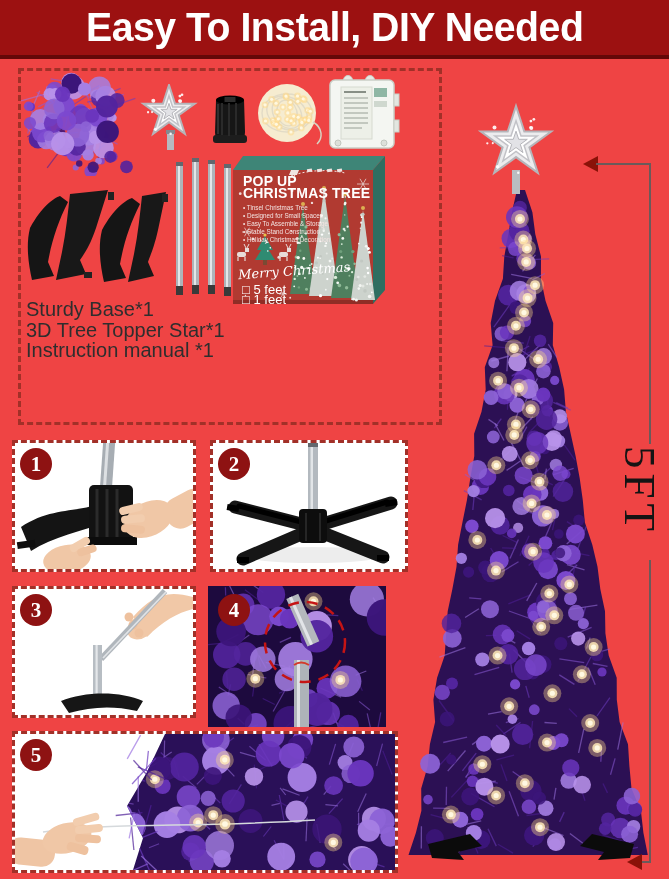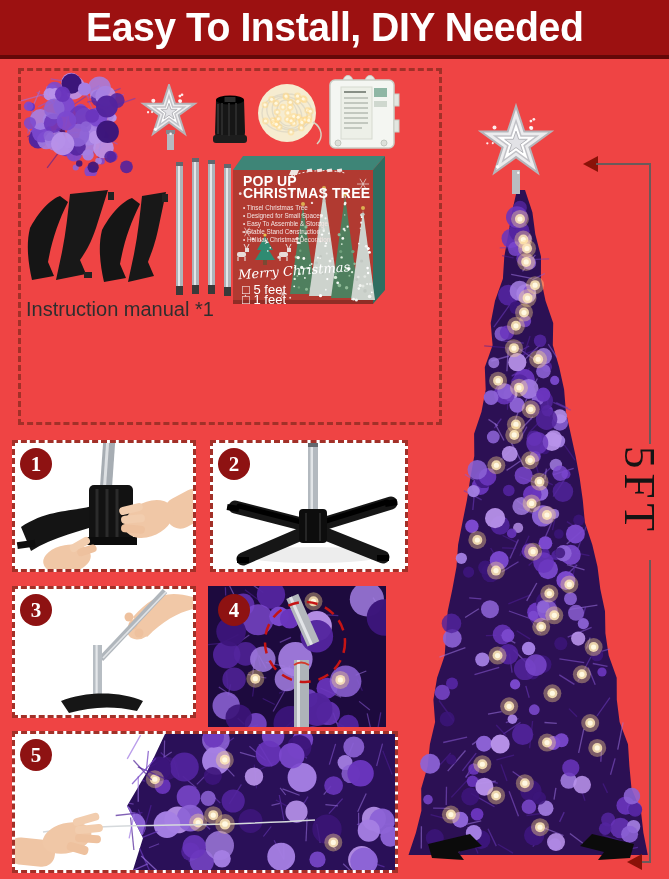--- a/index.html
+++ b/index.html
@@ -508,20 +508,22 @@
       <span>□</span>
       <span>5 feet</span>
     </div>
     <div class="box-opt" style="top:141px">
       <span>□</span>
       <span>1 feet</span>
     </div>
   </div>
 
   <div class="pkg-text">
+    <div class="pkg-item"><span>Sturdy Base*1</span><span class="small"></span></div>
+    <div class="pkg-item"><span>3D Tree Topper Star*1</span><span class="small"></span></div>
     <div class="pkg-item"><span>Instruction manual *1</span><span class="small"></span></div>
   </div>
 
   <div class="panel" style="left:12px;top:440px;width:184px;height:132px">
     <div class="badge" style="left:5px;top:5px">1</div>
     <svg width="178" height="126" viewBox="0 0 178 126">
       <g transform="rotate(4 93 30)">
           <rect x="86" y="-8" width="12" height="58" fill="#a7adb3"></rect>
           <rect x="89" y="-8" width="3" height="58" fill="#dde0e3"></rect>
         </g>

